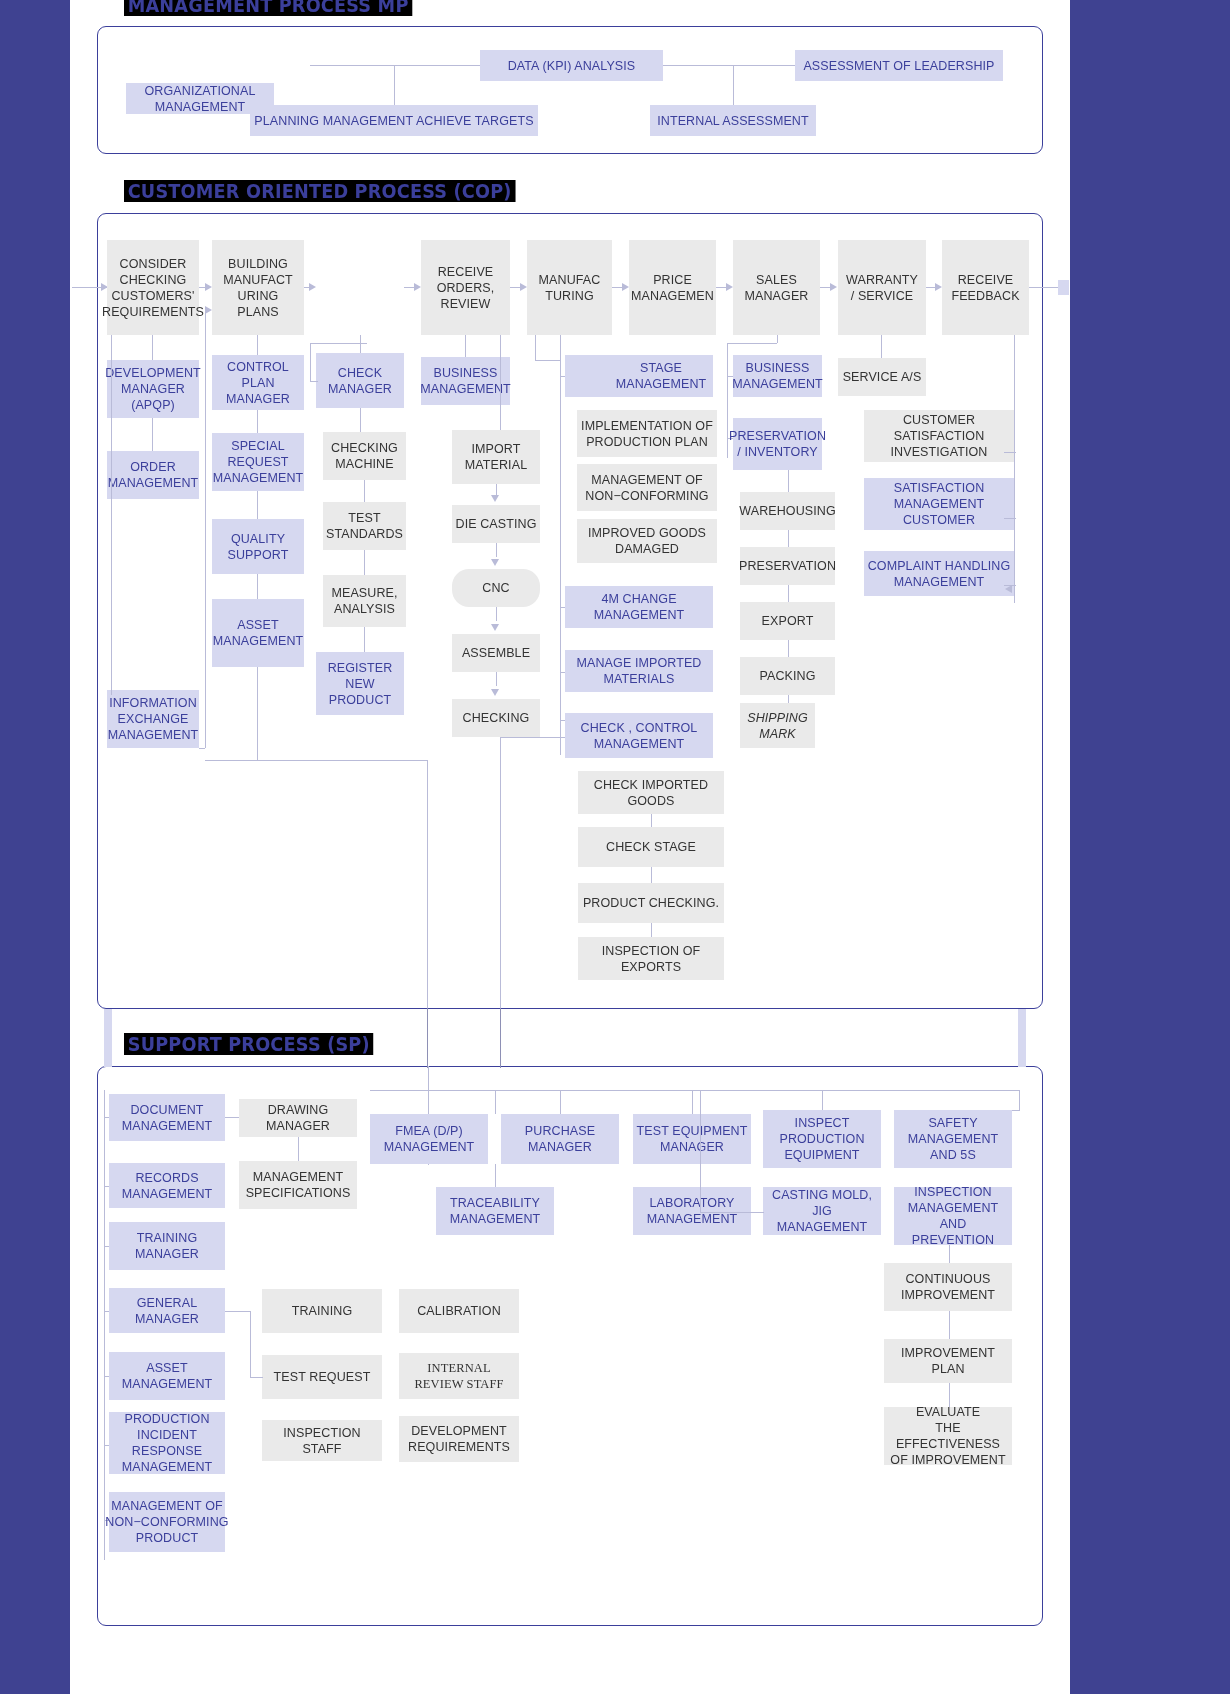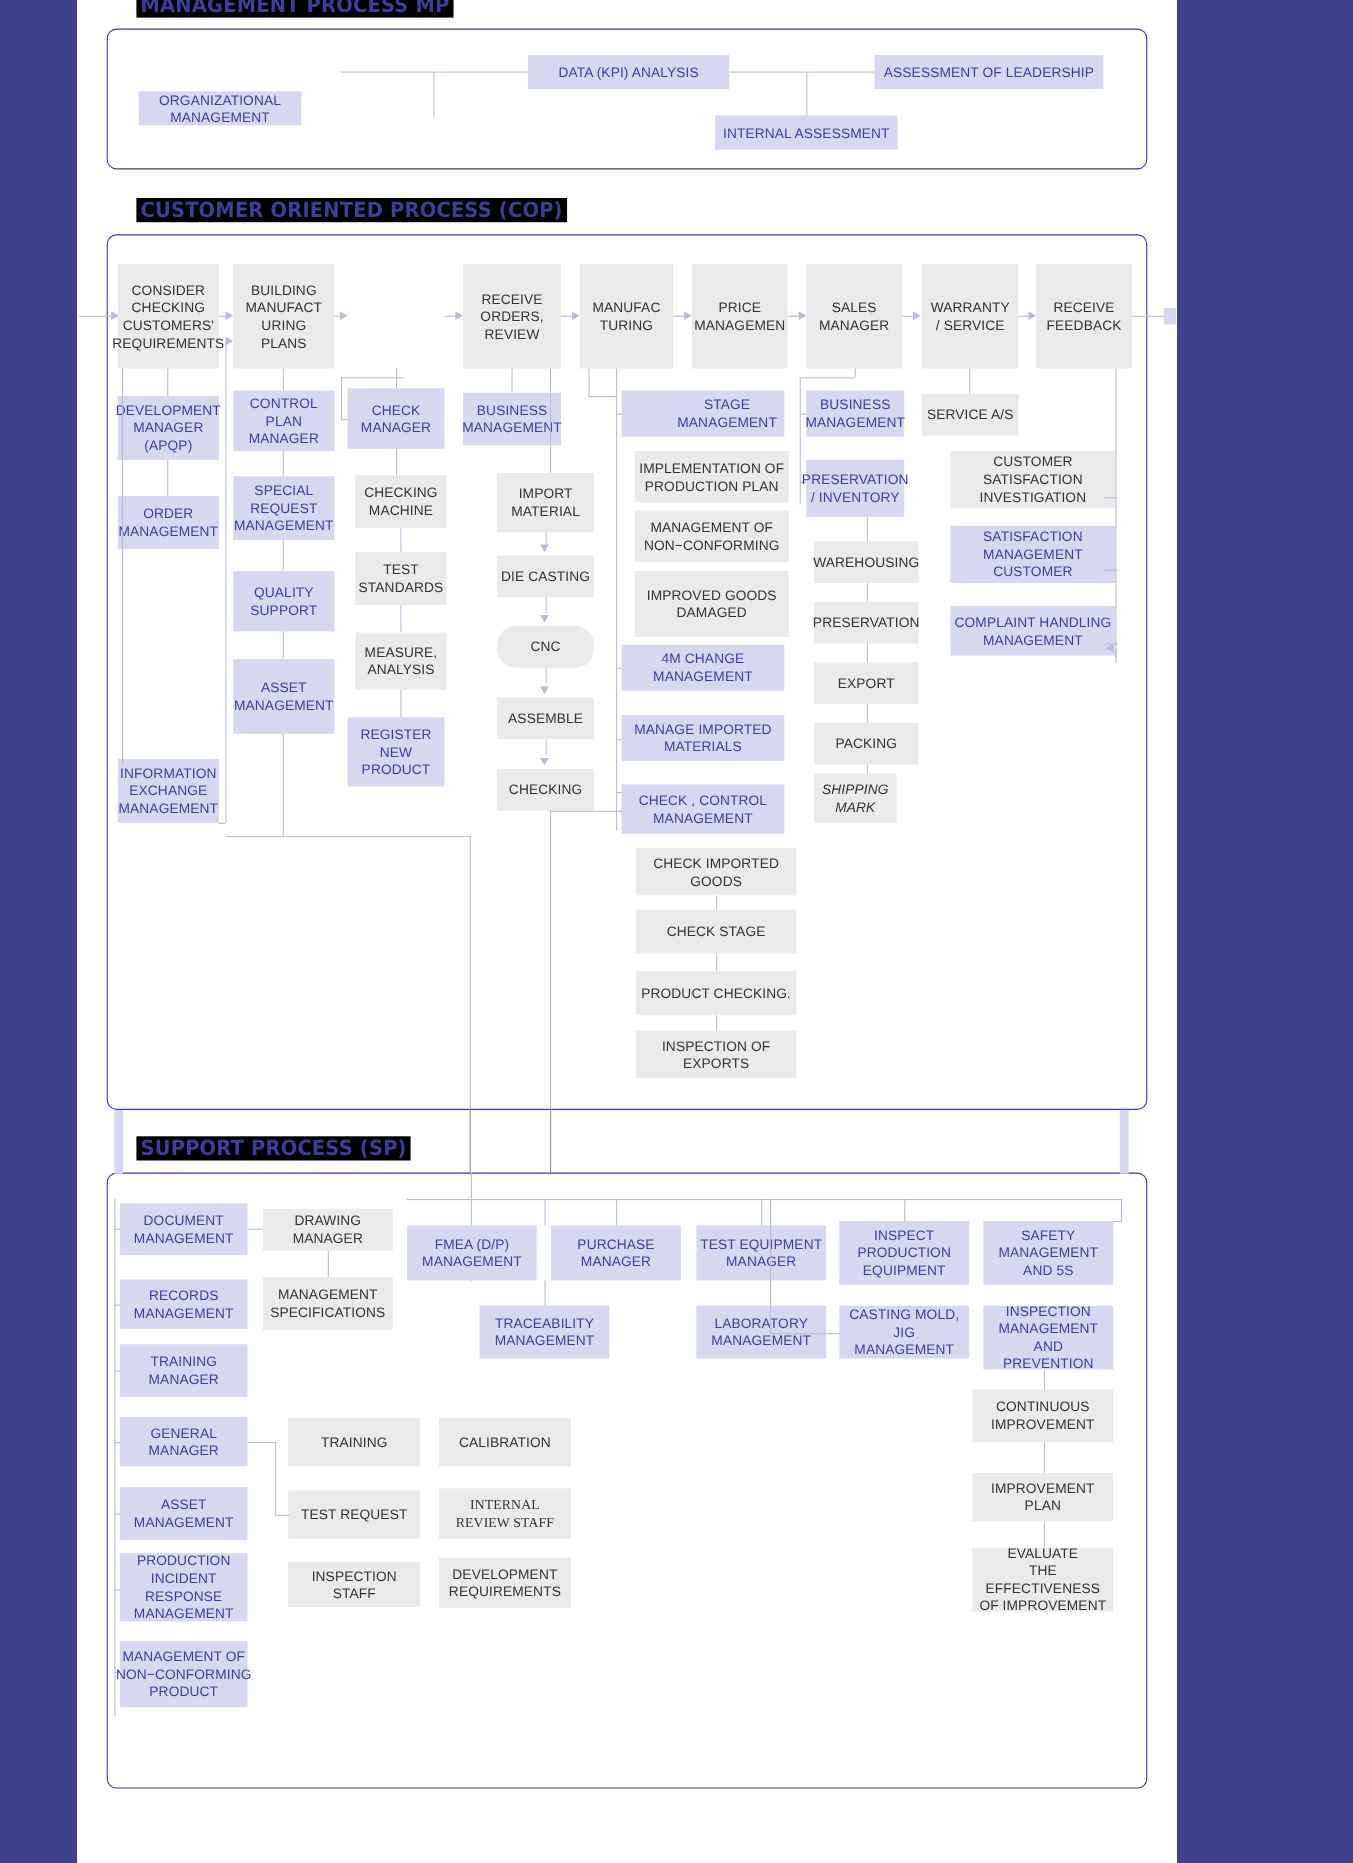--- a/index.html
+++ b/index.html
@@ -88,20 +88,21 @@
   <div class="frame" style="left:97px;top:26px;width:946px;height:128px;"></div>
 
   <div class="ln lnh" style="left:310px;top:65px;width:170px;"></div>
   <div class="ln lnh" style="left:663px;top:65px;width:132px;"></div>
   <div class="ln lnv" style="left:394px;top:65px;height:41px;"></div>
   <div class="ln lnv" style="left:733px;top:65px;height:41px;"></div>
 
   <div class="node blue" style="left:126px;top:50px;width:148px;height:31px;margin-top:33px;">ORGANIZATIONAL MANAGEMENT</div>
   <div class="node blue" style="left:480px;top:50px;width:183px;height:31px;">DATA  (KPI) ANALYSIS</div>
   <div class="node blue" style="left:795px;top:50px;width:208px;height:31px;">ASSESSMENT OF LEADERSHIP</div>
+  <div class="node blue" style="left:250px;top:105px;width:288px;height:31px;">PLANNING MANAGEMENT ACHIEVE TARGETS</div>
   <div class="node blue" style="left:650px;top:105px;width:166px;height:31px;">INTERNAL ASSESSMENT</div>
 
   <div class="sect-title" style="left:124px;top:180px;">CUSTOMER ORIENTED PROCESS (COP)</div>
   <div class="frame" style="left:97px;top:213px;width:946px;height:796px;"></div>
 
   <div class="ln lnh" style="left:72px;top:287px;width:36px;"></div>
   <div class="arrow right" style="left:101px;top:283px;"></div>
   <div class="ln lnh" style="left:1023px;top:287px;width:45px;"></div>
   <div class="thickbar" style="left:1058px;top:280px;width:11px;height:15px;"></div>
 
@@ -224,21 +225,21 @@
   <div class="ln lnh" style="left:500px;top:737px;width:70px;"></div>
   <div class="arrow right" style="left:565px;top:733px;"></div>
 
   <div class="ln lnv" style="left:560px;top:335px;height:420px;"></div>
   <div class="ln lnh" style="left:560px;top:376px;width:18px;"></div>
   <div class="node blue" style="left:565px;top:355px;width:148px;height:42px;padding-left:47px;">STAGE MANAGEMENT</div>
   <div class="node grey" style="left:577px;top:410px;width:140px;height:47px;">IMPLEMENTATION OF
 PRODUCTION PLAN</div>
   <div class="node grey" style="left:577px;top:464px;width:140px;height:47px;">MANAGEMENT OF
 NON−CONFORMING</div>
-  <div class="node grey" style="left:577px;top:519px;width:140px;height:60px;">IMPROVED GOODS
+  <div class="node grey" style="left:577px;top:519px;width:140px;height:44px;">IMPROVED GOODS
 DAMAGED</div>
   <div class="ln lnh" style="left:560px;top:607px;width:10px;"></div>
   <div class="node blue" style="left:565px;top:586px;width:148px;height:42px;">4M CHANGE
 MANAGEMENT</div>
   <div class="ln lnh" style="left:560px;top:672px;width:10px;"></div>
   <div class="node blue" style="left:565px;top:650px;width:148px;height:42px;">MANAGE IMPORTED
 MATERIALS</div>
   <div class="ln lnh" style="left:560px;top:720px;width:10px;"></div>
   <div class="node blue" style="left:565px;top:713px;width:148px;height:45px;">CHECK , CONTROL
 MANAGEMENT</div>

